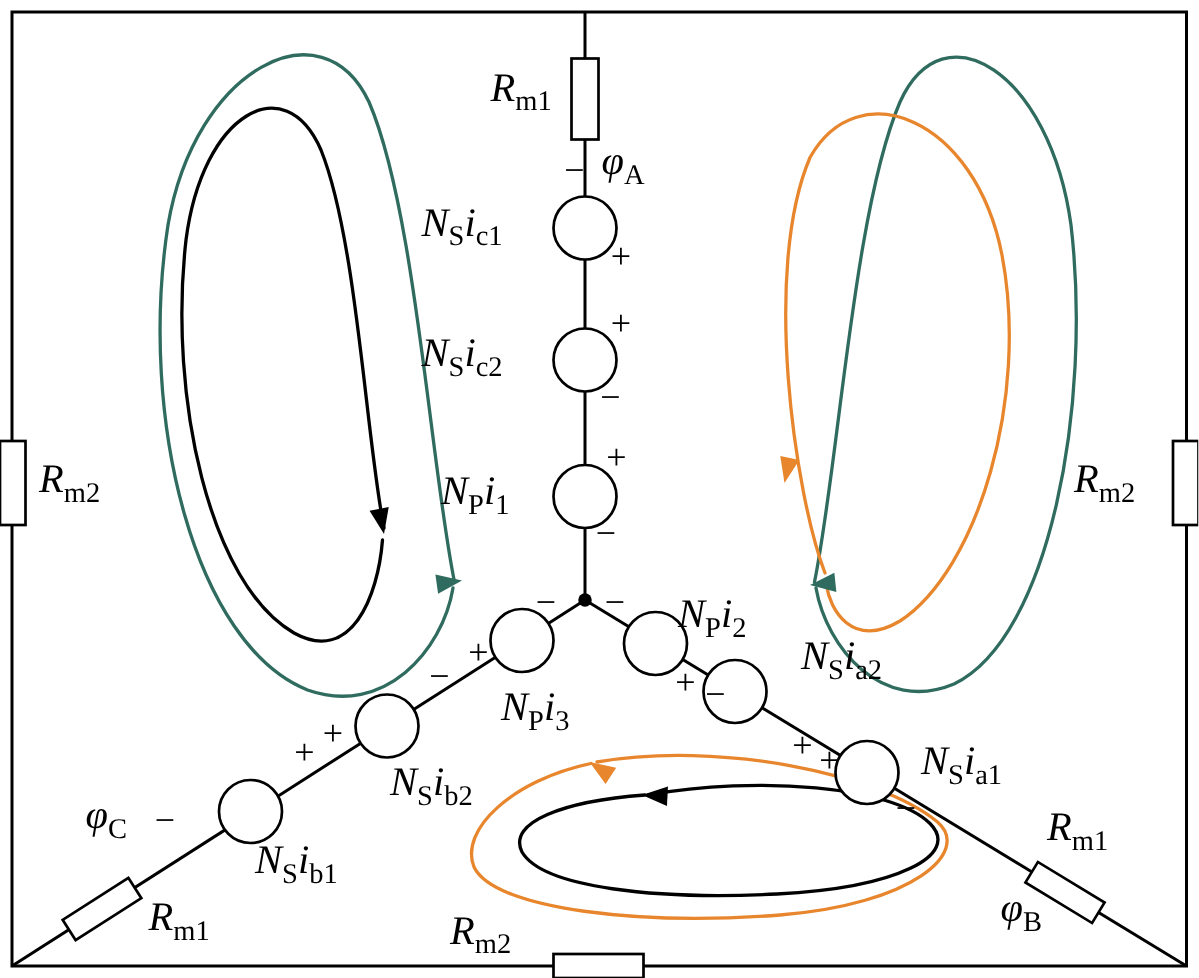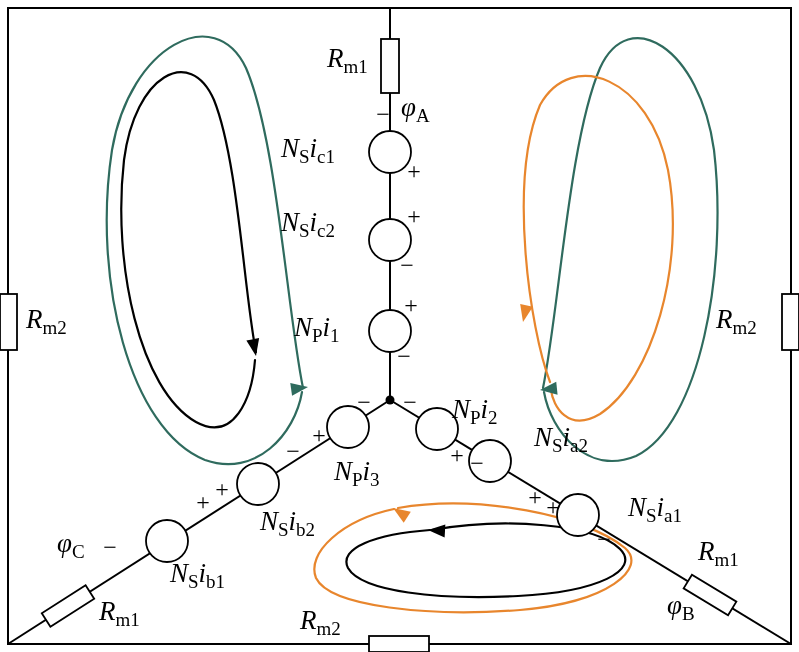--- a/index.html
+++ b/index.html
@@ -78,26 +78,26 @@
     <text class="sgn" x="293" y="453" text-anchor="middle" dominant-baseline="middle">−</text>
     <text class="sgn" x="222" y="491" text-anchor="middle" dominant-baseline="middle">+</text>
     <text class="sgn" x="203" y="504" text-anchor="middle" dominant-baseline="middle">+</text>
     <text class="sgn" x="110" y="549" text-anchor="middle" dominant-baseline="middle">−</text>
   </svg>
 
   <div class="lbl" style="left:327px;top:45px"><span>R</span><sub>m1</sub></div>
   <div class="lbl" style="left:401px;top:94px"><span>φ</span><sub>A</sub></div>
 
   <div class="lbl" style="left:281px;top:135px"><span>N</span><sub>S</sub><span>i</span><sub>c1</sub></div>
-  <div class="lbl" style="left:281px;top:209px"><span>N</span><sub>S</sub><span>i</span><sub>c2</sub></div>
+  <div class="lbl" style="left:281px;top:222px"><span>N</span><sub>S</sub><span>i</span><sub>c2</sub></div>
   <div class="lbl" style="left:294px;top:314px"><span>N</span><sub>P</sub><span>i</span><sub>1</sub></div>
 
   <div class="lbl" style="left:452px;top:396px"><span>N</span><sub>P</sub><span>i</span><sub>2</sub></div>
   <div class="lbl" style="left:534px;top:424px"><span>N</span><sub>S</sub><span>i</span><sub>a2</sub></div>
-  <div class="lbl" style="left:628px;top:494px"><span>N</span><sub>S</sub><span>i</span><sub>a1</sub></div>
+  <div class="lbl" style="left:614px;top:494px"><span>N</span><sub>S</sub><span>i</span><sub>a1</sub></div>
   <div class="lbl" style="left:698px;top:538px"><span>R</span><sub>m1</sub></div>
   <div class="lbl" style="left:667px;top:592px"><span>φ</span><sub>B</sub></div>
 
   <div class="lbl" style="left:334px;top:458px"><span>N</span><sub>P</sub><span>i</span><sub>3</sub></div>
   <div class="lbl" style="left:260px;top:508px"><span>N</span><sub>S</sub><span>i</span><sub>b2</sub></div>
   <div class="lbl" style="left:170px;top:560px"><span>N</span><sub>S</sub><span>i</span><sub>b1</sub></div>
   <div class="lbl" style="left:57px;top:530px"><span>φ</span><sub>C</sub></div>
   <div class="lbl" style="left:99px;top:598px"><span>R</span><sub>m1</sub></div>
 
   <div class="lbl" style="left:26px;top:306px"><span>R</span><sub>m2</sub></div>

